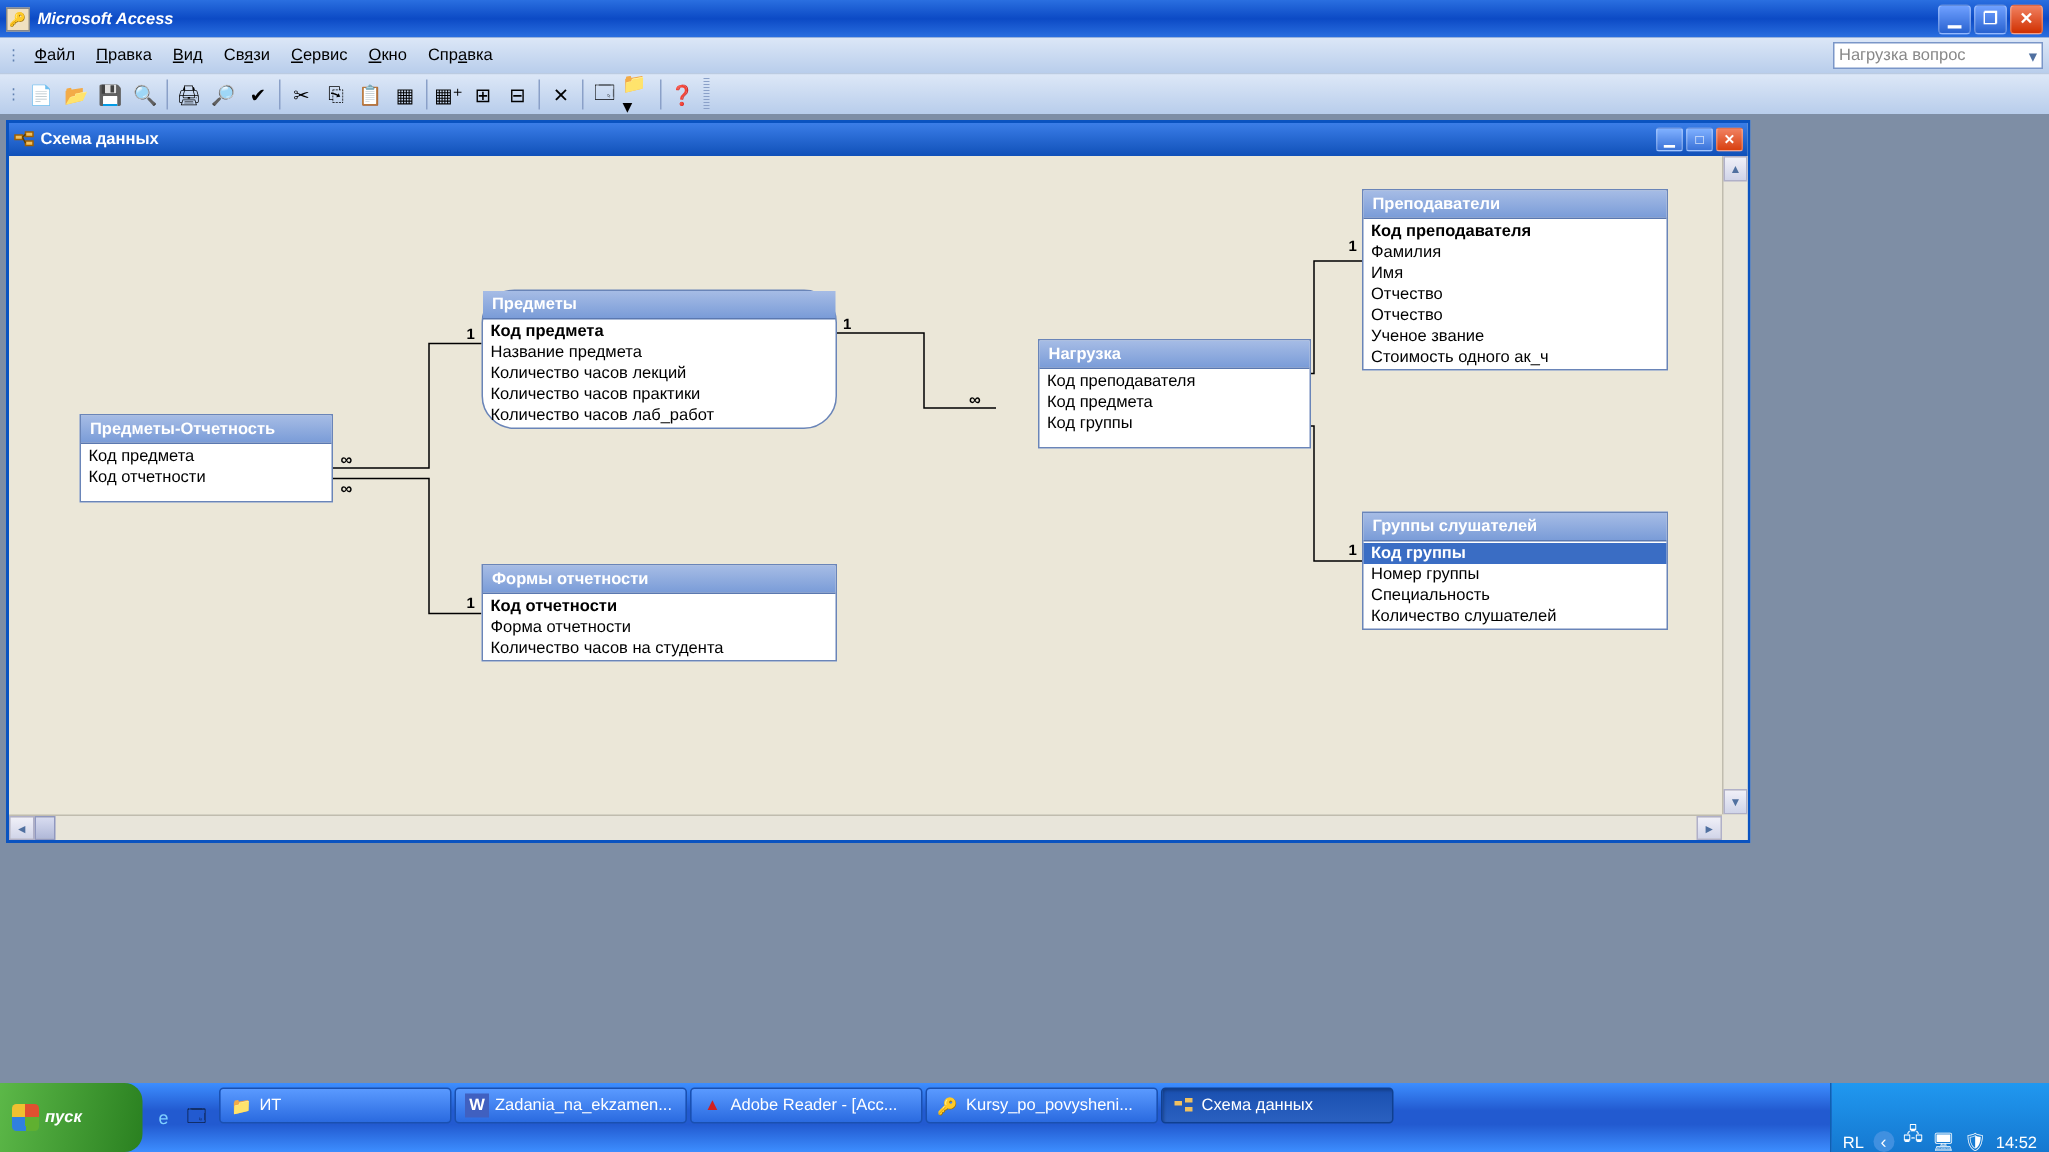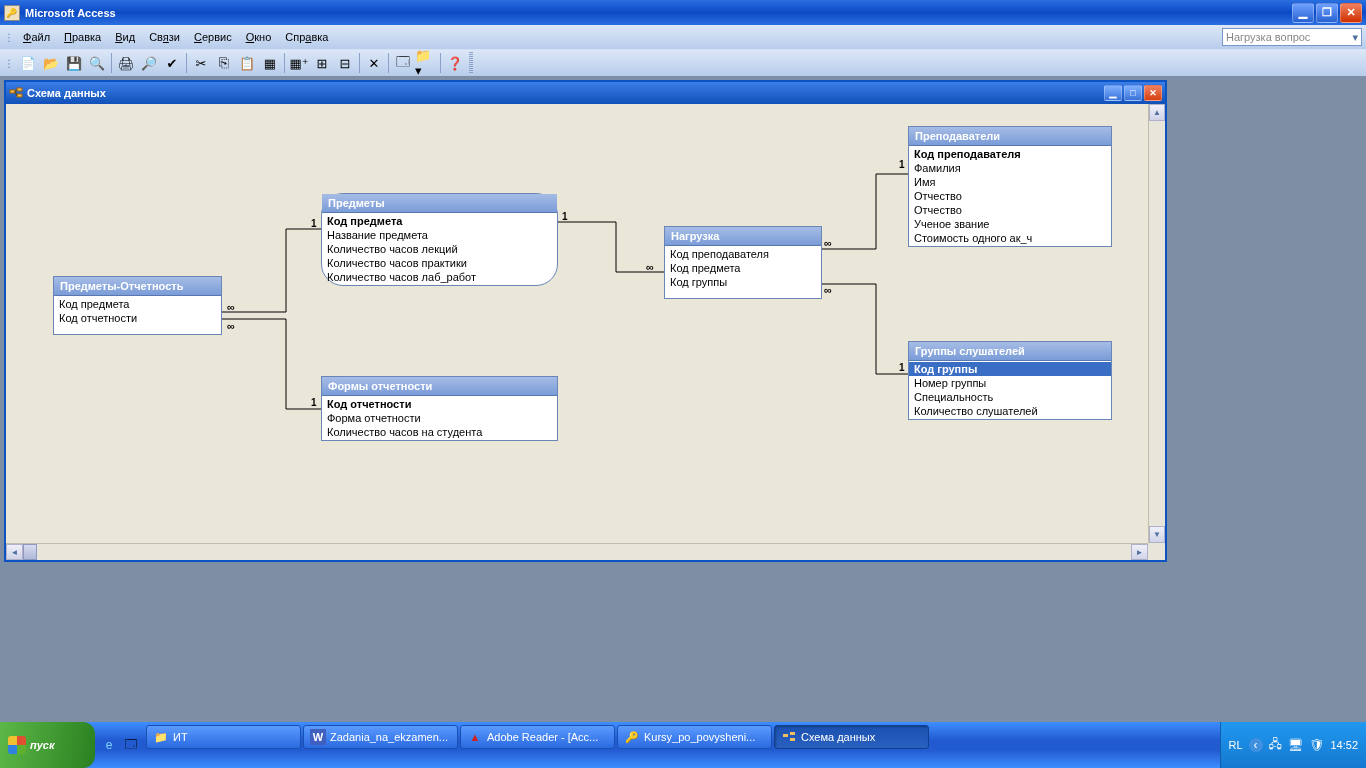--- a/index.html
+++ b/index.html
@@ -1,21 +1,21 @@
 <!DOCTYPE html>
 <html><head>
 <meta charset="utf-8">
 <style>
 * { box-sizing: border-box; margin: 0; padding: 0; font-family: Tahoma, sans-serif; font-size: 11px; }
 body { width: 1366px; height: 768px; background: #7e8ea5; overflow: hidden; position: relative; }
 
 
 .app-titlebar { height: 25px; background: linear-gradient(#2a6fe0, #0c4ac5, #2a6fe0); display: flex; align-items: center; padding: 0 4px; color: white; font-weight: bold; }
 .app-titlebar .icon { width: 16px; height: 16px; background: #f0e0c0; border: 1px solid #888; margin-right: 5px; display:flex;align-items:center;justify-content:center;font-size:9px;color:#a03030;}
-.app-titlebar .title { flex: 1; }
+.app-titlebar .title { flex: 1; font-style: italic; }
 .win-btns { display: flex; gap: 2px; }
 .win-btn { width: 22px; height: 20px; border-radius: 3px; display: flex; align-items: center; justify-content: center; border: 1px solid #fff4; }
 .win-btn.min, .win-btn.max { background: linear-gradient(#6fa0ff, #2862d0); color: white; }
 .win-btn.close { background: linear-gradient(#f08060, #d03000); color: white; }
 
 
 .menubar { height: 24px; background: linear-gradient(#dce7f7, #b8cdeb); display: flex; align-items: center; padding: 0 4px; }
 .menubar .dots { color: #6080b0; margin-right: 2px; font-size: 10px;}
 .menubar .item { padding: 3px 7px; cursor: default; }
 .menubar .item u { text-decoration: underline; }
@@ -71,21 +71,21 @@
 
 
 .taskbar { position: absolute; left: 0; right: 0; bottom: 0; height: 46px; background: linear-gradient(#3d8eff, #225ad0 40%, #225ad0 60%, #3d8eff); display: flex; align-items: stretch; }
 .start-btn { width: 95px; background: linear-gradient(100deg, #5cb848, #2a8020); color: white; font-weight: bold; font-style: italic; display: flex; align-items: center; padding: 0 8px; border-radius: 0 12px 12px 0; gap:4px;}
 .start-btn .logo{width:18px;height:18px;background:conic-gradient(#e05030 0 90deg,#60b030 90deg 180deg,#3080e0 180deg 270deg,#f0c030 270deg 360deg);border-radius:3px;}
 .ql { display: flex; align-items: center; padding: 0 5px; gap: 4px; }
 .ql-icon { width: 18px; height: 18px; display:flex;align-items:center;justify-content:center;font-size:12px;}
 .task-btn { height: 24px; margin: 3px 1px; min-width: 155px; background: linear-gradient(#5a9aff, #2a6ae0); border-radius: 3px; display: flex; align-items: center; padding: 0 6px; color: white; gap: 4px; border:1px solid #1a50b0;}
 .task-btn.active { background: linear-gradient(#1a50b0, #2a60c0); border:1px solid #104090; box-shadow: inset 1px 1px 2px #00000040;}
 .task-btn .ticon{width:16px;height:16px;display:flex;align-items:center;justify-content:center;font-size:11px;}
-.systray { margin-left: auto; background: linear-gradient(#2098f0, #1578d0); display: flex; align-items: center; padding: 0 8px; gap: 6px; color: white; border-left:1px solid #1060b0;}
+.systray { margin-left: auto; background: linear-gradient(#2098f0, #1578d0); display: flex; align-items: flex-end; padding: 0 8px; gap: 6px; color: white; border-left:1px solid #1060b0;}
 .systray .tray-icon{font-size:12px;}
 </style>
 </head>
 <body>
 
 <div class="app-titlebar">
   <div class="icon">🔑</div>
   <div class="title">Microsoft Access</div>
   <div class="win-btns">
     <div class="win-btn min">▁</div>
@@ -204,21 +204,21 @@
 
       <div class="dbtable" style="left:315px;top:272px;width:237px;">
         <div class="dbtable-header">Формы отчетности</div>
         <div class="dbtable-body">
           <div class="fld pk">Код отчетности</div>
           <div class="fld">Форма отчетности</div>
           <div class="fld">Количество часов на студента</div>
         </div>
       </div>
 
-      <div class="dbtable" style="left:658px;top:122px;width:158px;">
+      <div class="dbtable" style="left:686px;top:122px;width:182px;">
         <div class="dbtable-header">Нагрузка</div>
         <div class="dbtable-body">
           <div class="fld">Код преподавателя</div>
           <div class="fld">Код предмета</div>
           <div class="fld">Код группы</div>
           <div class="dbtable-spacer"></div>
         </div>
       </div>
 
       <div class="dbtable" style="left:902px;top:22px;width:204px;">

